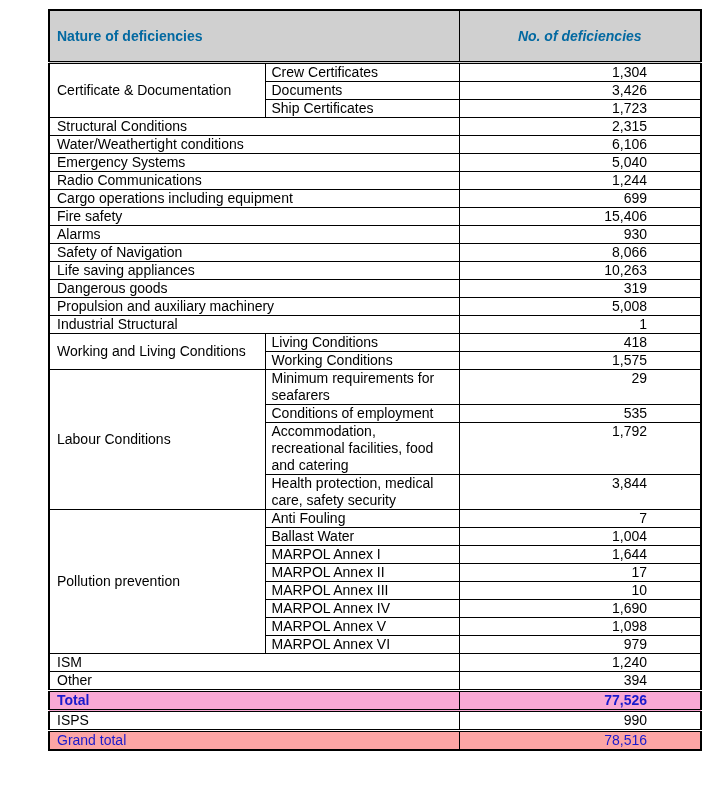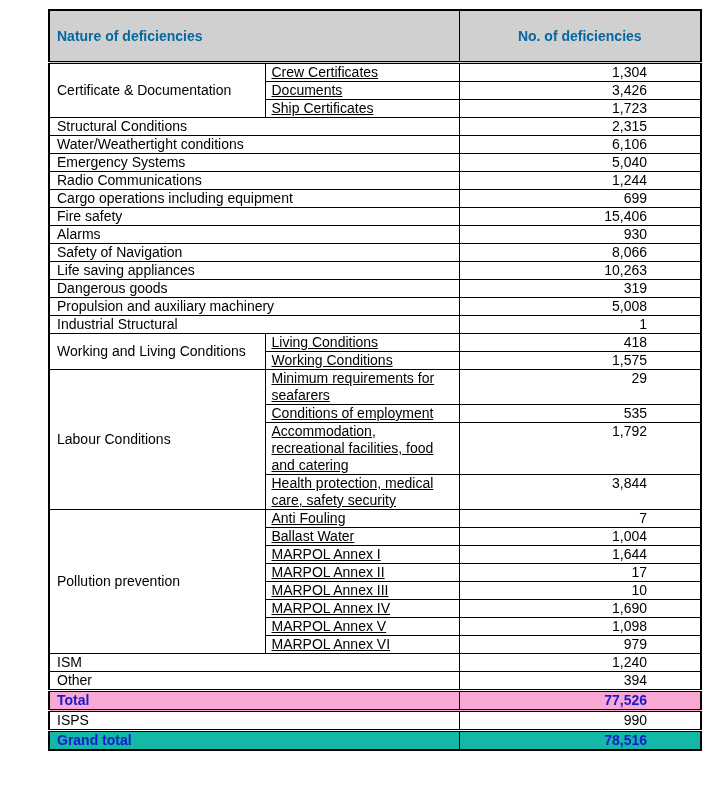--- a/index.html
+++ b/index.html
@@ -17,27 +17,27 @@
   col.c1 { width: 216px; }
   col.c2 { width: 194px; }
   col.c3 { width: 242px; }
   td, th { border: 1px solid #000; padding: 0 7px; vertical-align: top; }
   thead th {
     background: #d0d0d0; color: #0369a1; font-weight: bold;
     height: 50px; vertical-align: middle; border-bottom: 3px double #000;
     font-size: 14px;
   }
   thead th.h-left { text-align: left; }
-  thead th.h-right { text-align: center; }
+  thead th.h-right { text-align: center; font-style: italic; }
   td.num { text-align: right; padding-right: 53px; }
   td.group { vertical-align: middle; }
-  td.sub { padding-left: 6px; text-decoration: underline; }
+  td.sub { padding-left: 6px; }
   tr.total td { background: #f9a8d4; color: #1a1acc; font-weight: bold;
                 border-top: 3px double #000; border-bottom: 3px double #000; }
-  tr.grand td { background: #14b8a6; color: #1a1acc; font-weight: bold; }
+  tr.grand td { background: #fca5a5; color: #1a1acc; font-weight: normal; }
   tr.isps td { border-bottom: 3px double #000; }
 </style>
 </head>
 <body>
 
 <table class="deficiencies">
   <colgroup>
       <col class="c1">
       <col class="c2">
       <col class="c3">

